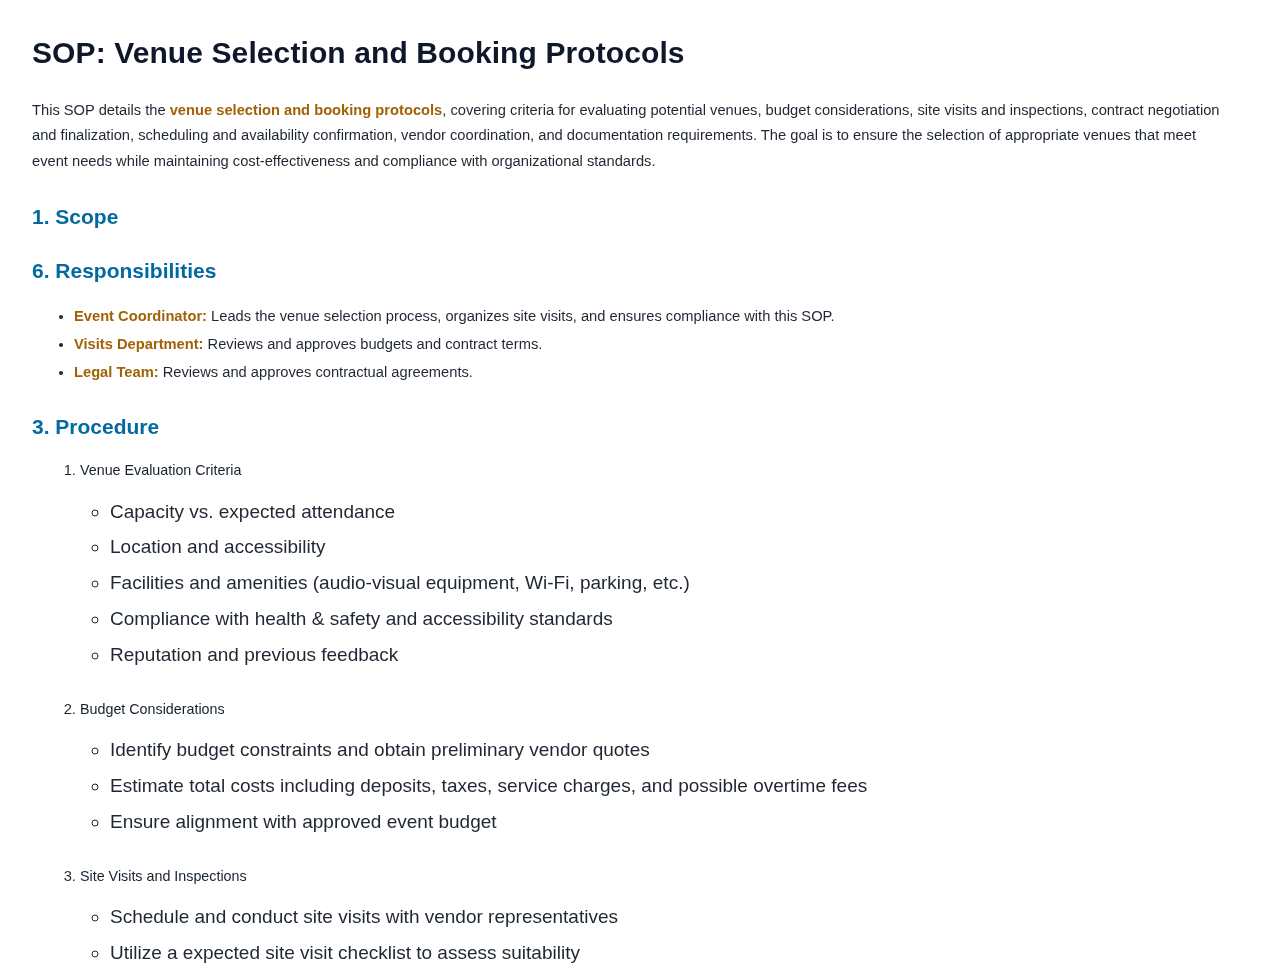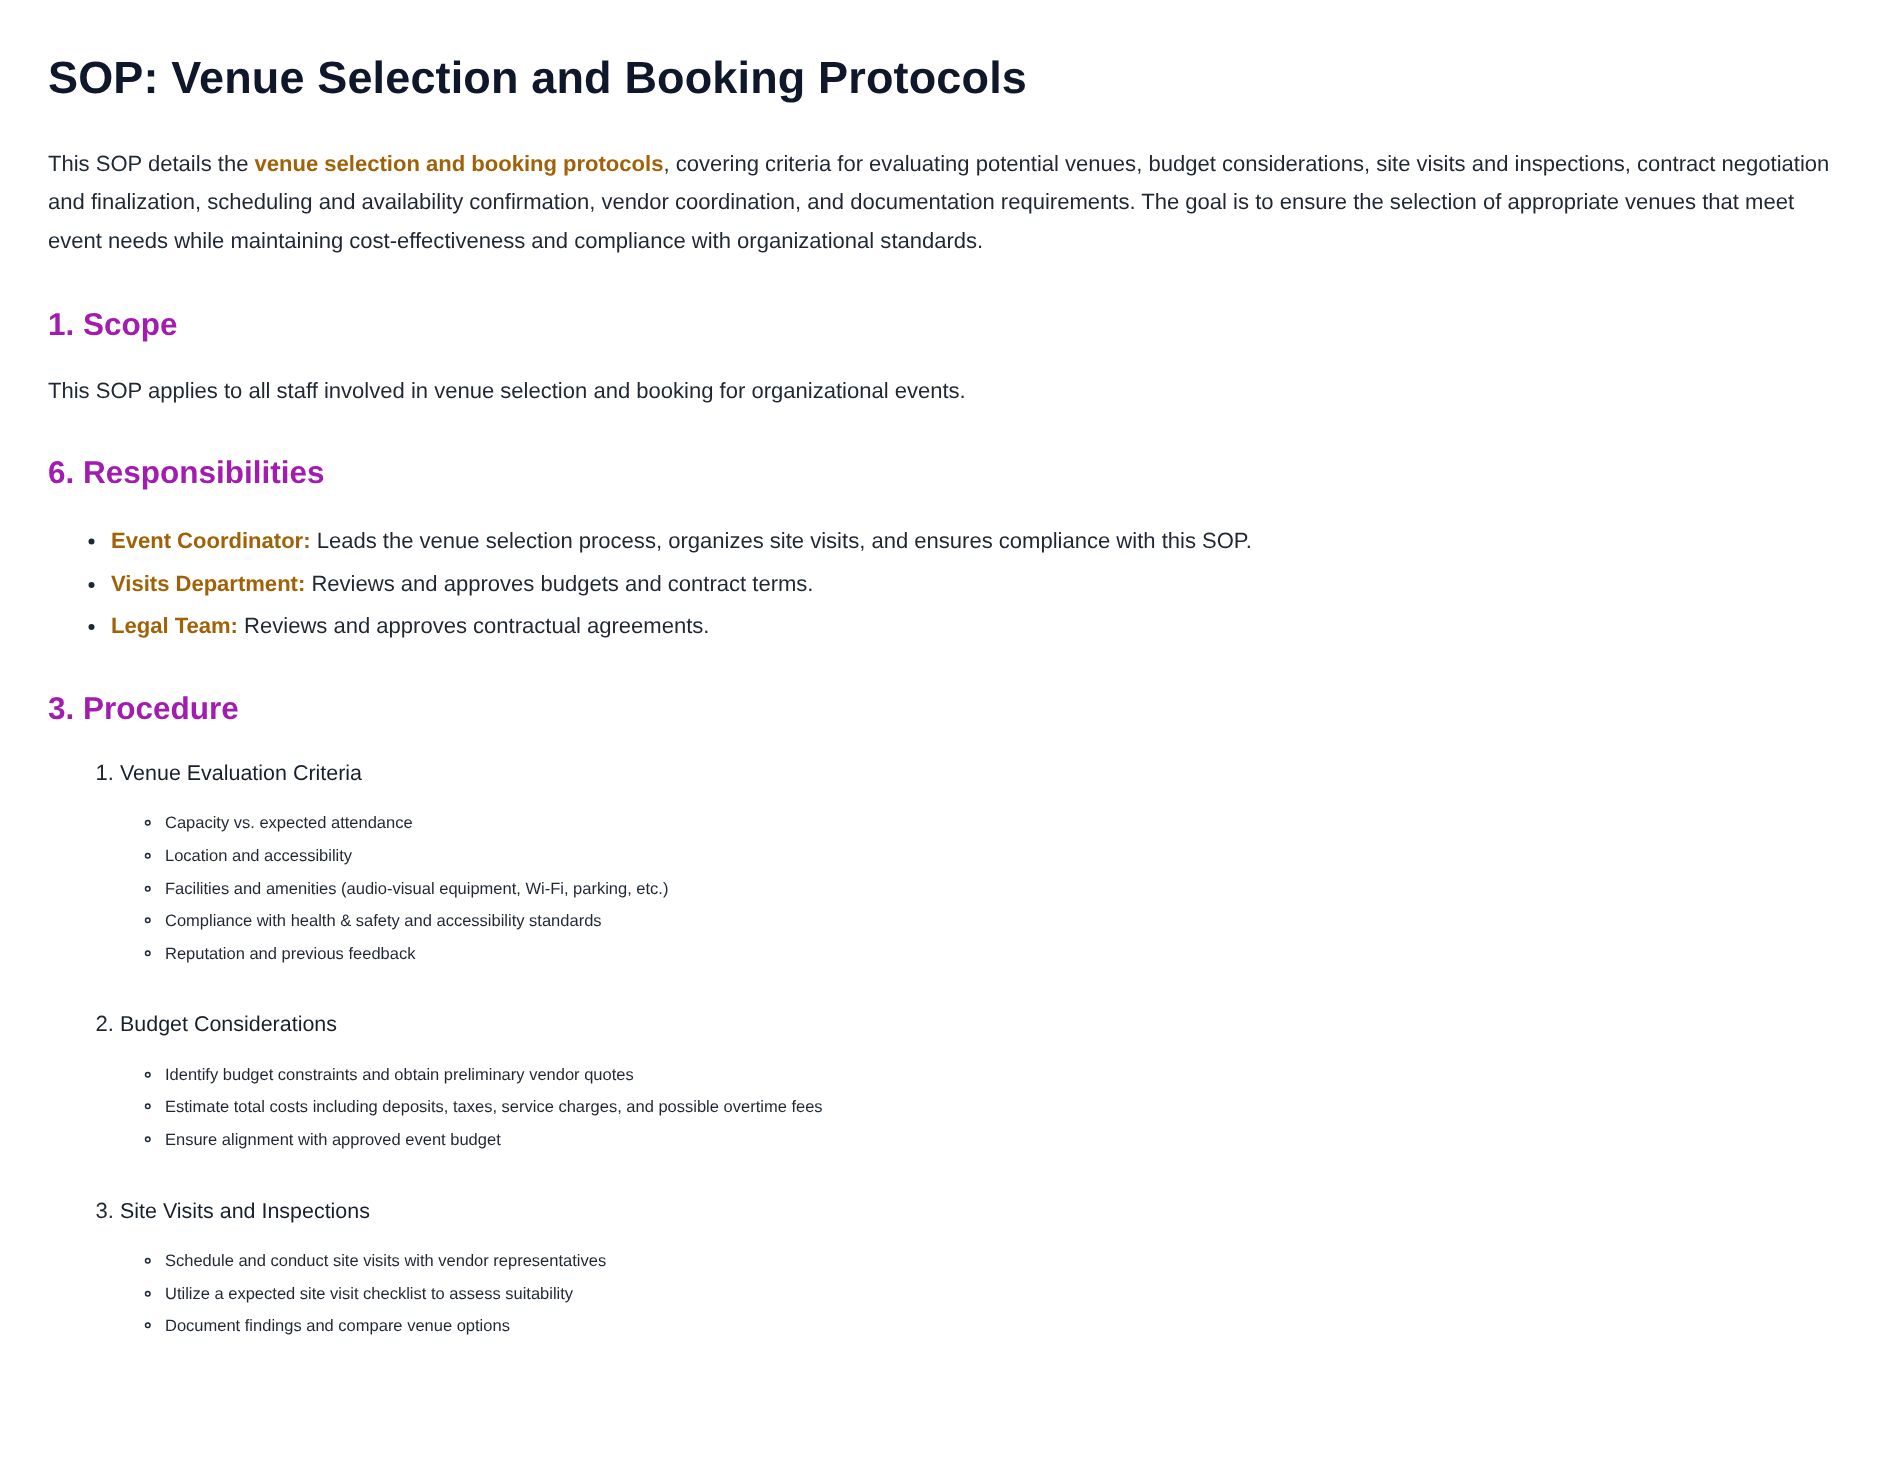--- a/index.html
+++ b/index.html
@@ -23,21 +23,21 @@
     font-size: 30px;
     line-height: 1.25;
     font-weight: bold;
     color: #0f172a;
     margin: 6px 0 26px 0;
     letter-spacing: 0.1px;
   }
   h2.section-title {
     font-size: 21px;
     font-weight: bold;
-    color: #a21caf;
+    color: #0369a1;
     margin: 30px 0 20px 0;
   }
   p.body-text {
     font-size: 14.7px;
     line-height: 1.75;
     color: #1f2733;
     margin: 0 0 6px 0;
     max-width: 1200px;
   }
   p.intro {
@@ -71,21 +71,21 @@
     font-weight: normal;
     font-size: 14.3px;
     color: #16202c;
   }
   ul.sub-list {
     margin: 12px 0 26px 0;
     padding-left: 30px;
     list-style-type: circle;
   }
   ul.sub-list > li {
-    font-size: 11px;
+    font-size: 19px;
     line-height: 1.78;
     font-weight: normal;
     color: #1f2733;
     margin: 0 0 2px 0;
   }
   ol.proc-list > li:last-child > ul.sub-list {
     margin-bottom: 0;
   }
 </style>
 </head>
@@ -93,21 +93,20 @@
 
 <div class="page">
 
   <h1 class="doc-title">SOP: Venue Selection and Booking Protocols</h1>
 
   <p class="body-text intro">
     <span>This SOP details the </span><strong>venue selection and booking protocols</strong><span>, covering criteria for evaluating potential venues, budget considerations, site visits and inspections, contract negotiation and finalization, scheduling and availability confirmation, vendor coordination, and documentation requirements. The goal is to ensure the selection of appropriate venues that meet event needs while maintaining cost-effectiveness and compliance with organizational standards.</span>
   </p>
 
   <h2 class="section-title">1. Scope</h2>
-  <p class="body-text">This SOP applies to all staff involved in venue selection and booking for organizational events.</p>
 
   <h2 class="section-title">6. Responsibilities</h2>
   <ul class="resp-list">
     <li><strong>Event Coordinator:</strong><span> Leads the venue selection process, organizes site visits, and ensures compliance with this SOP.</span></li>
     <li><strong>Visits Department:</strong><span> Reviews and approves budgets and contract terms.</span></li>
     <li><strong>Legal Team:</strong><span> Reviews and approves contractual agreements.</span></li>
   </ul>
 
   <h2 class="section-title">3. Procedure</h2>
   <ol class="proc-list">

